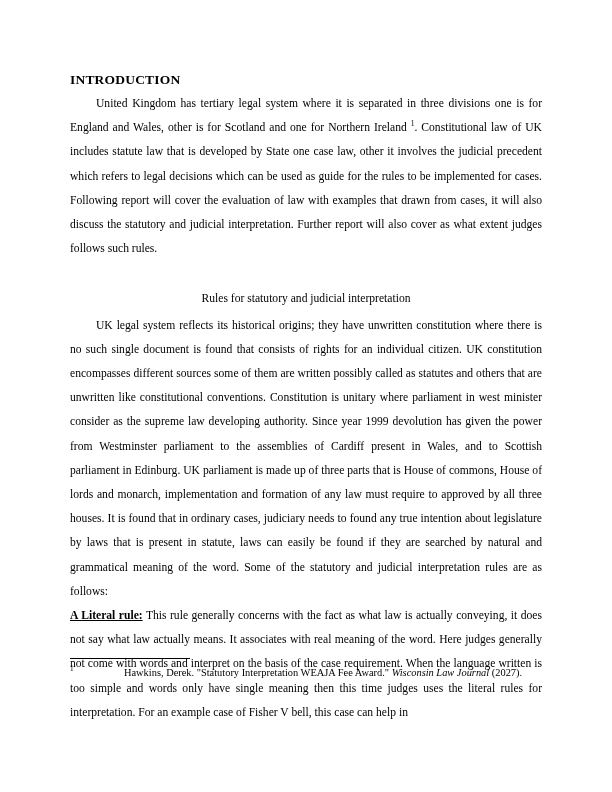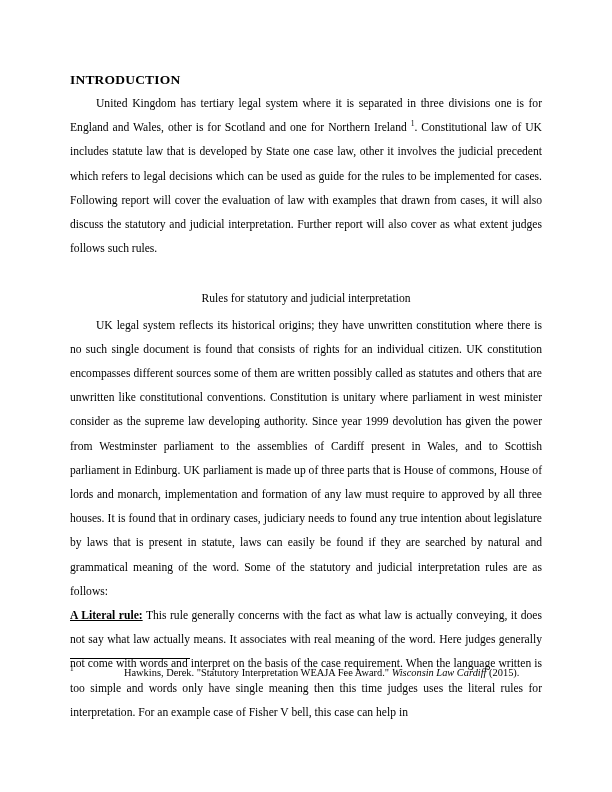--- a/index.html
+++ b/index.html
@@ -127,17 +127,17 @@
     <p class="body-para">UK legal system reflects its historical origins; they have unwritten constitution where there is no such single document is found that consists of rights for an individual citizen. UK constitution encompasses different sources some of them are written possibly called as statutes and others that are unwritten like constitutional conventions. Constitution is unitary where parliament in west minister consider as the supreme law developing authority. Since year 1999 devolution has given the power from Westminster parliament to the assemblies of Cardiff present in Wales, and to Scottish parliament in Edinburg. UK parliament is made up of three parts that is House of commons, House of lords and monarch, implementation and formation of any law must require to approved by all three houses. It is found that in ordinary cases, judiciary needs to found any true intention about legislature by laws that is present in statute, laws can easily be found if they are searched by natural and grammatical meaning of the word. Some of the statutory and judicial interpretation rules are as follows:</p>
 
     <p class="body-para no-indent"><span class="run-in-label">A Literal rule:</span><span> This rule generally concerns with the fact as what law is actually conveying, it does not say what law actually means. It associates with real meaning of the word. Here judges generally not come with words and interpret on the basis of the case requirement. When the language written is too simple and words only have single meaning then this time judges uses the literal rules for interpretation. For an example case of Fisher V bell, this case can help in</span></p>
 
   </div>
 
   <div class="footnote-area">
     <div class="footnote-rule"></div>
     <div class="footnote-block">
       <span class="footnote-marker">1</span>
-      <span class="footnote-text"><span>Hawkins, Derek. "Statutory Interpretation WEAJA Fee Award." </span><em class="journal">Wisconsin Law Cardiff</em><span> (2015).</span></span>
+      <span class="footnote-text"><span>Hawkins, Derek. "Statutory Interpretation WEAJA Fee Award." </span><em class="journal">Wisconsin Law Journal</em><span> (2027).</span></span>
     </div>
   </div>
 
 </div>
 
 </body></html>

